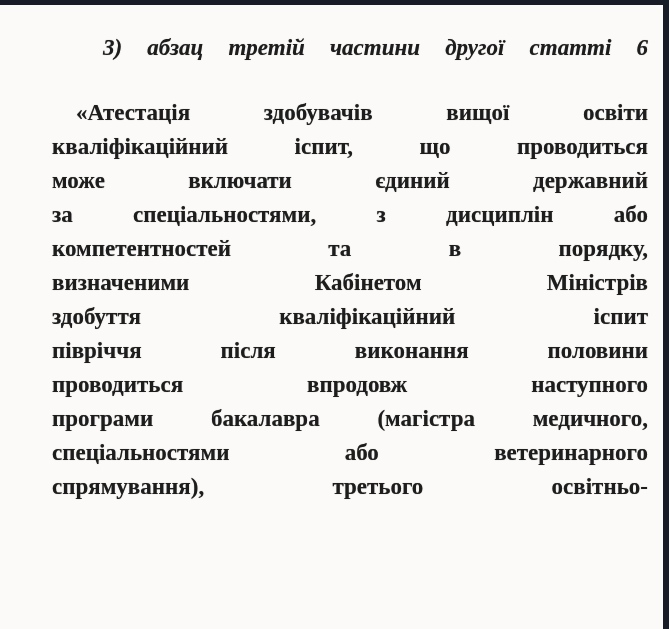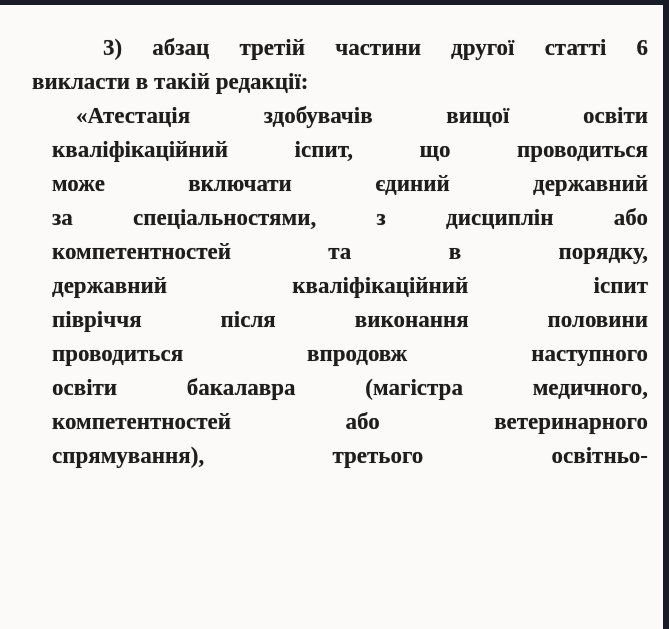--- a/index.html
+++ b/index.html
@@ -47,43 +47,45 @@
   }
   .line.just {
     text-align: justify;
     text-align-last: justify;
   }
   .para-quoted-revision {
     margin-left: 20px;
   }
   .para-item-3-intro .line.first {
     padding-left: 71px;
+    font-style: italic;
   }
   .para-quoted-revision .line.first {
     padding-left: 24px;
+    margin-top: 31px;
   }
 </style>
 </head>
 <body>
 
 <div class="page">
   <div class="topbar"></div>
   <div class="rightbar"></div>
   <div class="textblock" id="textblock">
       <div class="para para-item-3-intro">
         <div class="line first just">3) абзац третій частини другої статті 6</div>
-        <div class="line">викласти в такій редакції:</div>
       </div>
       <div class="para para-quoted-revision">
         <div class="line first just">«Атестація здобувачів вищої освіти</div>
         <div class="line just">кваліфікаційний іспит, що проводиться</div>
         <div class="line just">може включати єдиний державний</div>
         <div class="line just">за спеціальностями, з дисциплін або</div>
         <div class="line just">компетентностей та в порядку,</div>
-        <div class="line just">державний кваліфікаційний іспит</div>
+        <div class="line just">визначеними Кабінетом Міністрів</div>
+        <div class="line just">здобуття кваліфікаційний іспит</div>
         <div class="line just">півріччя після виконання половини</div>
         <div class="line just">проводиться впродовж наступного</div>
-        <div class="line just">освіти бакалавра (магістра медичного,</div>
-        <div class="line just">компетентностей або ветеринарного</div>
+        <div class="line just">програми бакалавра (магістра медичного,</div>
+        <div class="line just">спеціальностями або ветеринарного</div>
         <div class="line just">спрямування), третього освітньо-</div>
       </div>
     </div>
 </div>
 
 </body></html>

